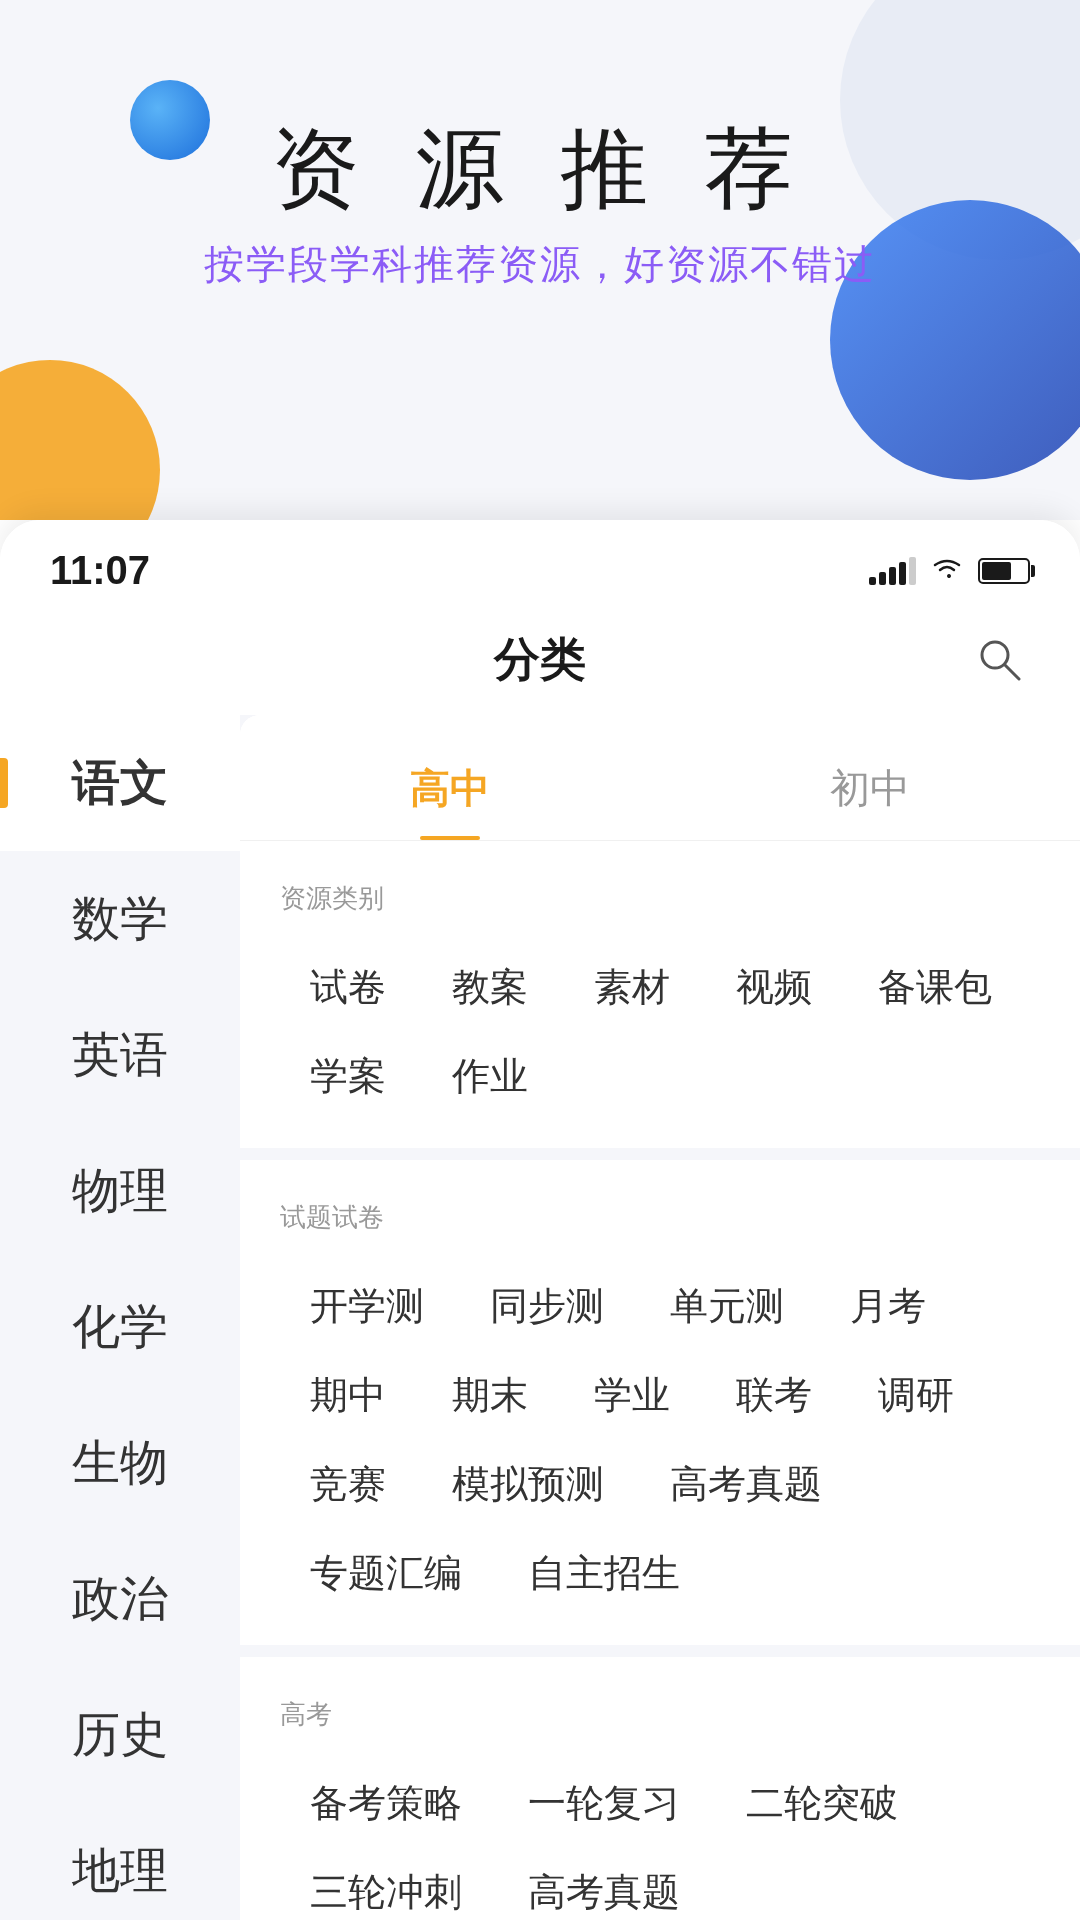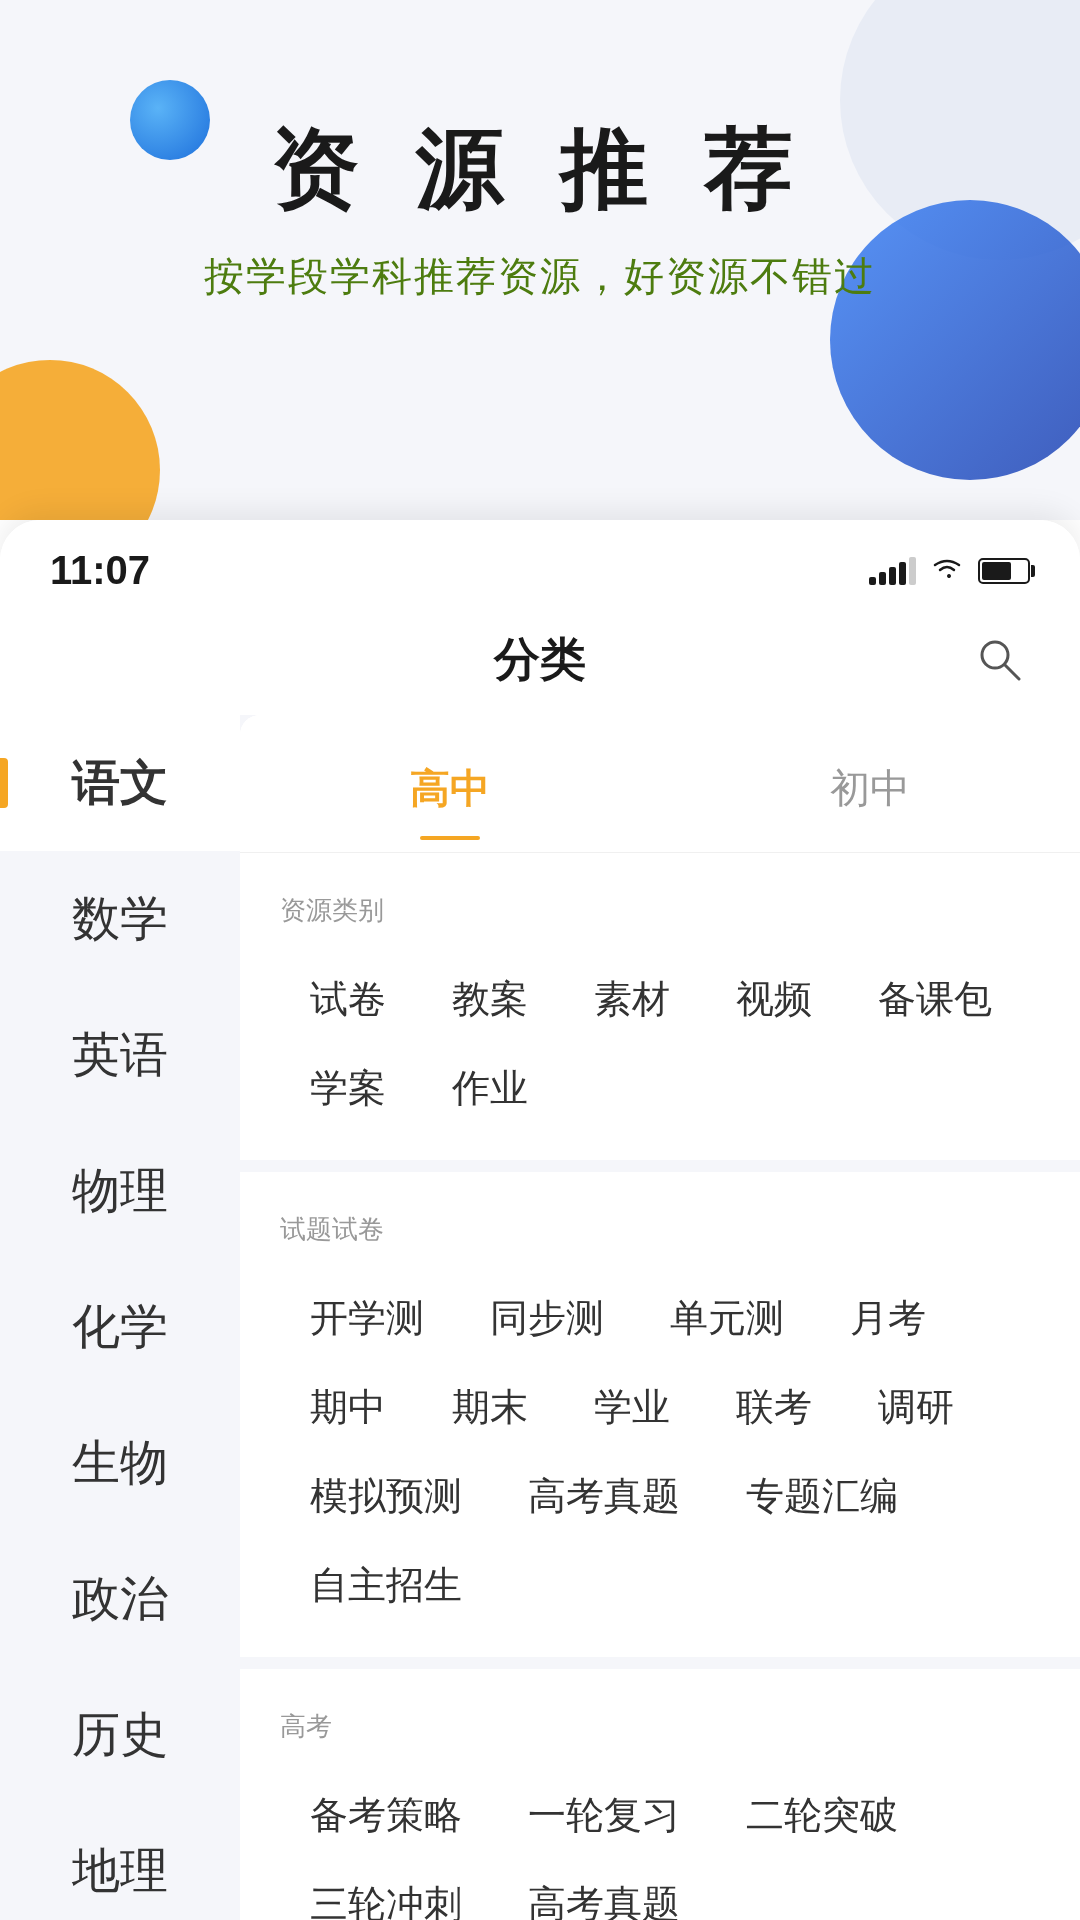--- a/index.html
+++ b/index.html
@@ -61,29 +61,29 @@
     .hero-content {
       position: absolute;
       top: 50px;
       left: 0; right: 0;
       display: flex;
       flex-direction: column;
       align-items: center;
     }
     .hero-title {
       font-size: 88px;
-      font-weight: 700;
+      font-weight: 400;
       color: #1a1a1a;
       letter-spacing: 16px;
       margin-top: 60px;
     }
     .hero-subtitle {
       font-size: 40px;
-      color: #4d7c0f;
-      margin-top: 20px;
+      color: #8b5cf6;
+      margin-top: 8px;
       letter-spacing: 2px;
     }
 
     
     .phone-frame {
       position: relative;
       width: 100%;
       background: #fff;
       border-radius: 40px 40px 0 0;
       margin-top: 0;
@@ -222,21 +222,21 @@
       background: #fff;
       border-radius: 20px 0 0 0;
       padding: 0;
       overflow: hidden;
     }
 
     
     .grade-tabs {
       display: flex;
       background: #fff;
-      padding: 30px 0 12px;
+      padding: 30px 0 0;
       border-bottom: 1px solid #f0f0f0;
     }
     .grade-tab {
       flex: 1;
       text-align: center;
       padding: 16px 0 24px;
       font-size: 40px;
       color: #999;
       cursor: pointer;
       position: relative;
@@ -370,20 +370,21 @@
         <div class="tag-grid">
           <span class="tag-item">开学测</span>
           <span class="tag-item">同步测</span>
           <span class="tag-item">单元测</span>
           <span class="tag-item">月考</span>
           <span class="tag-item">期中</span>
           <span class="tag-item">期末</span>
           <span class="tag-item">学业</span>
           <span class="tag-item">联考</span>
           <span class="tag-item">调研</span>
+          <span class="tag-item">竞赛</span>
           <span class="tag-item">模拟预测</span>
           <span class="tag-item">高考真题</span>
           <span class="tag-item">专题汇编</span>
           <span class="tag-item">自主招生</span>
         </div>
       </div>
 
       <div class="category-section">
         <div class="section-title">高考</div>
         <div class="tag-grid">

